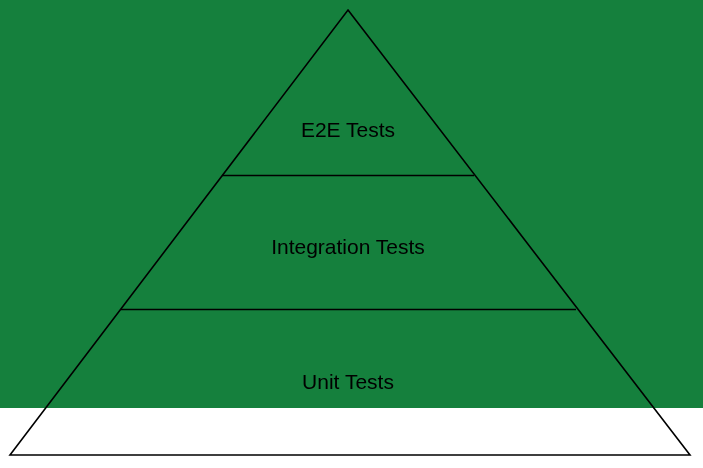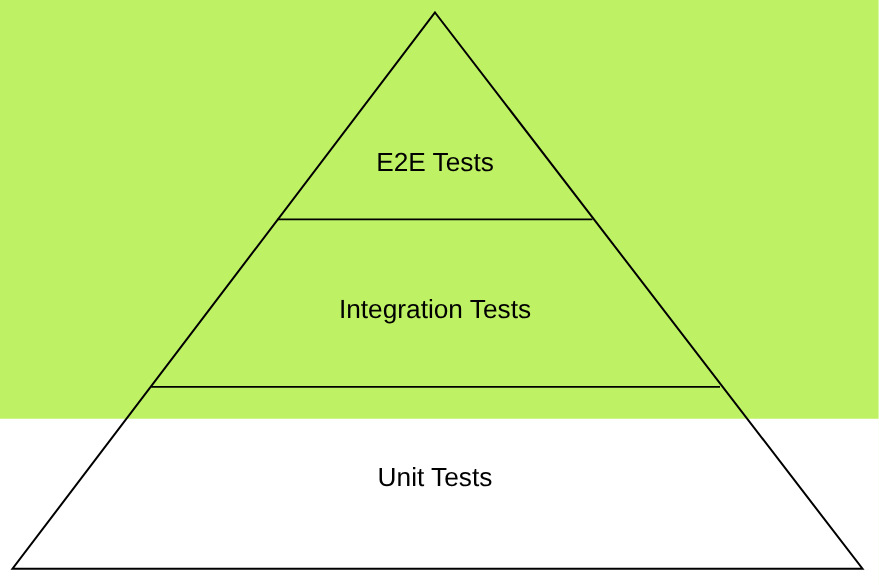--- a/index.html
+++ b/index.html
@@ -7,22 +7,22 @@
     padding: 0;
     width: 703px;
     height: 468px;
     background: #ffffff;
     overflow: hidden;
     font-family: "Liberation Sans", sans-serif;
   }
   .diagram-stage {
     position: relative;
     width: 703px;
-    height: 335px;
-    background: #bef264;
+    height: 408px;
+    background: #15803d;
     text-align: right;
   }
   svg {
     display: block;
   }
   .layer-label {
     font-family: "Liberation Sans", sans-serif;
     font-size: 21px;
     font-weight: 400;
     fill: #000000;

